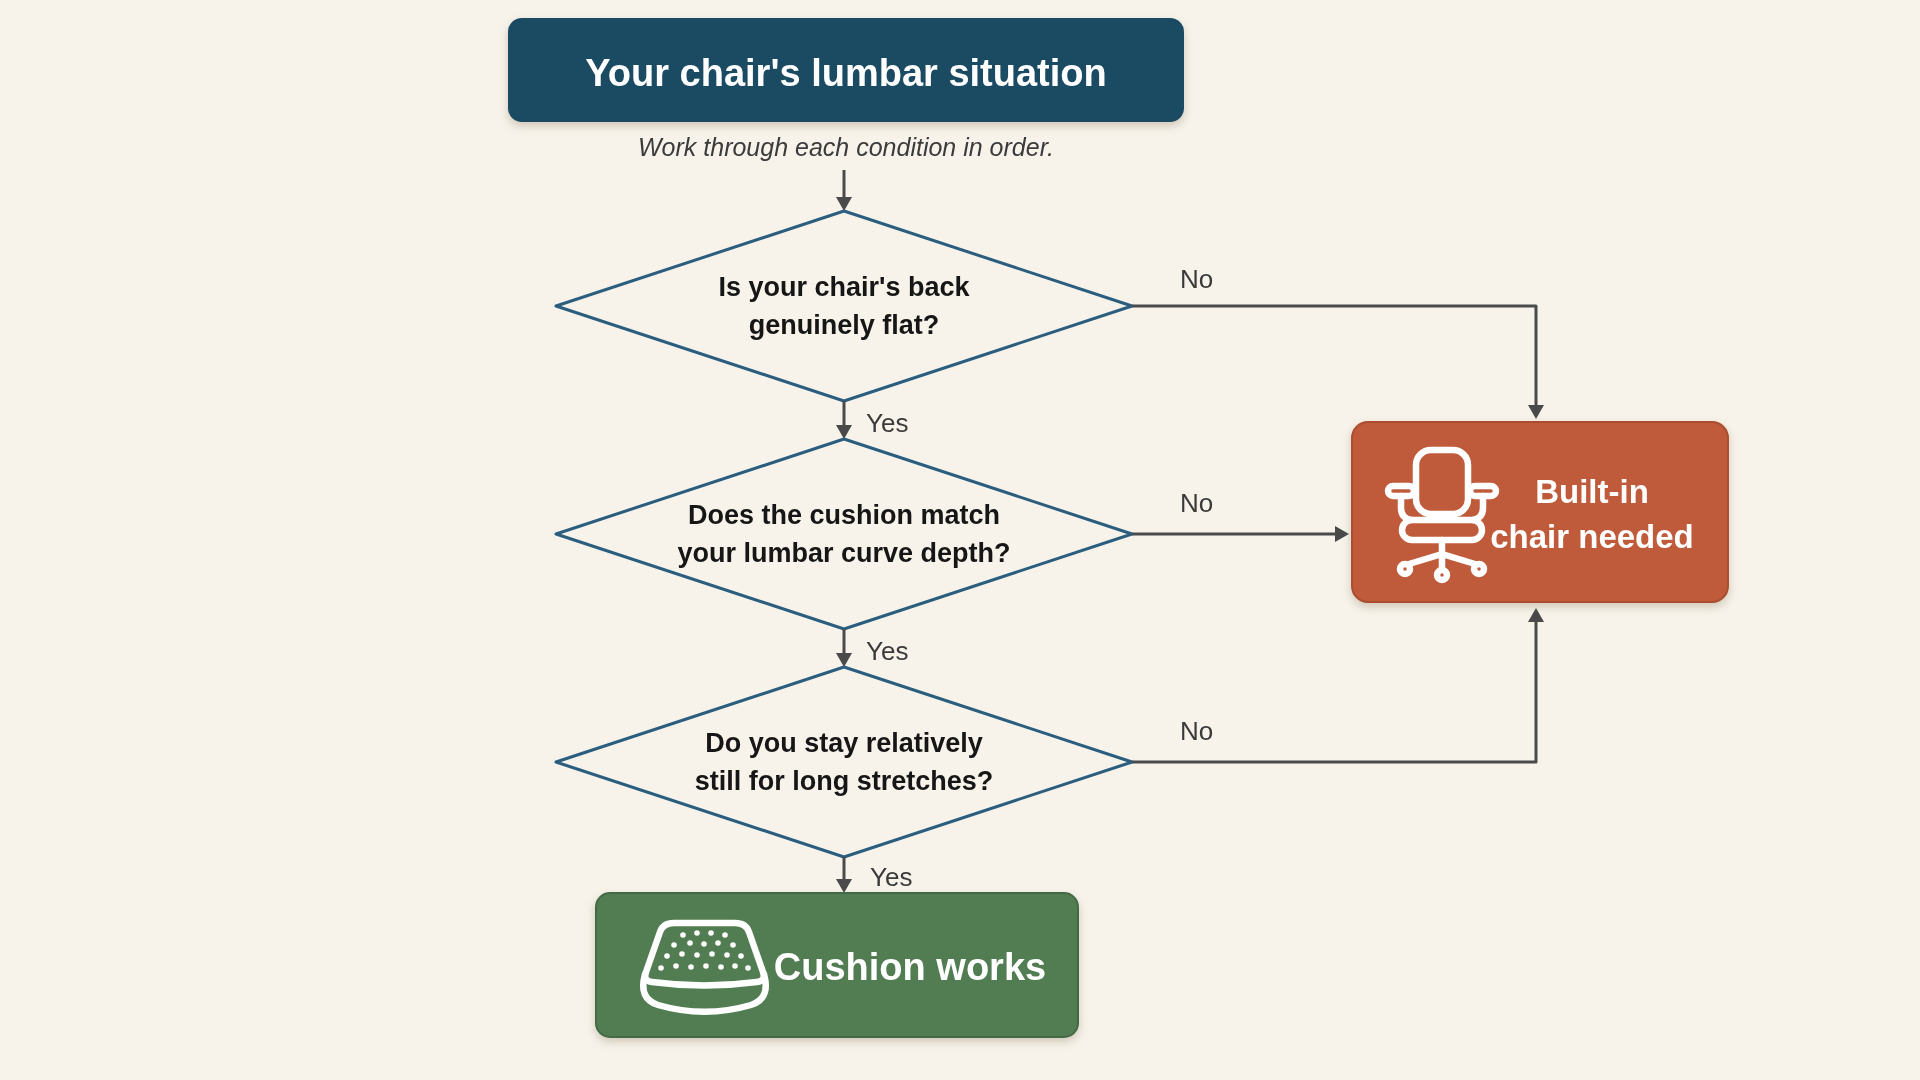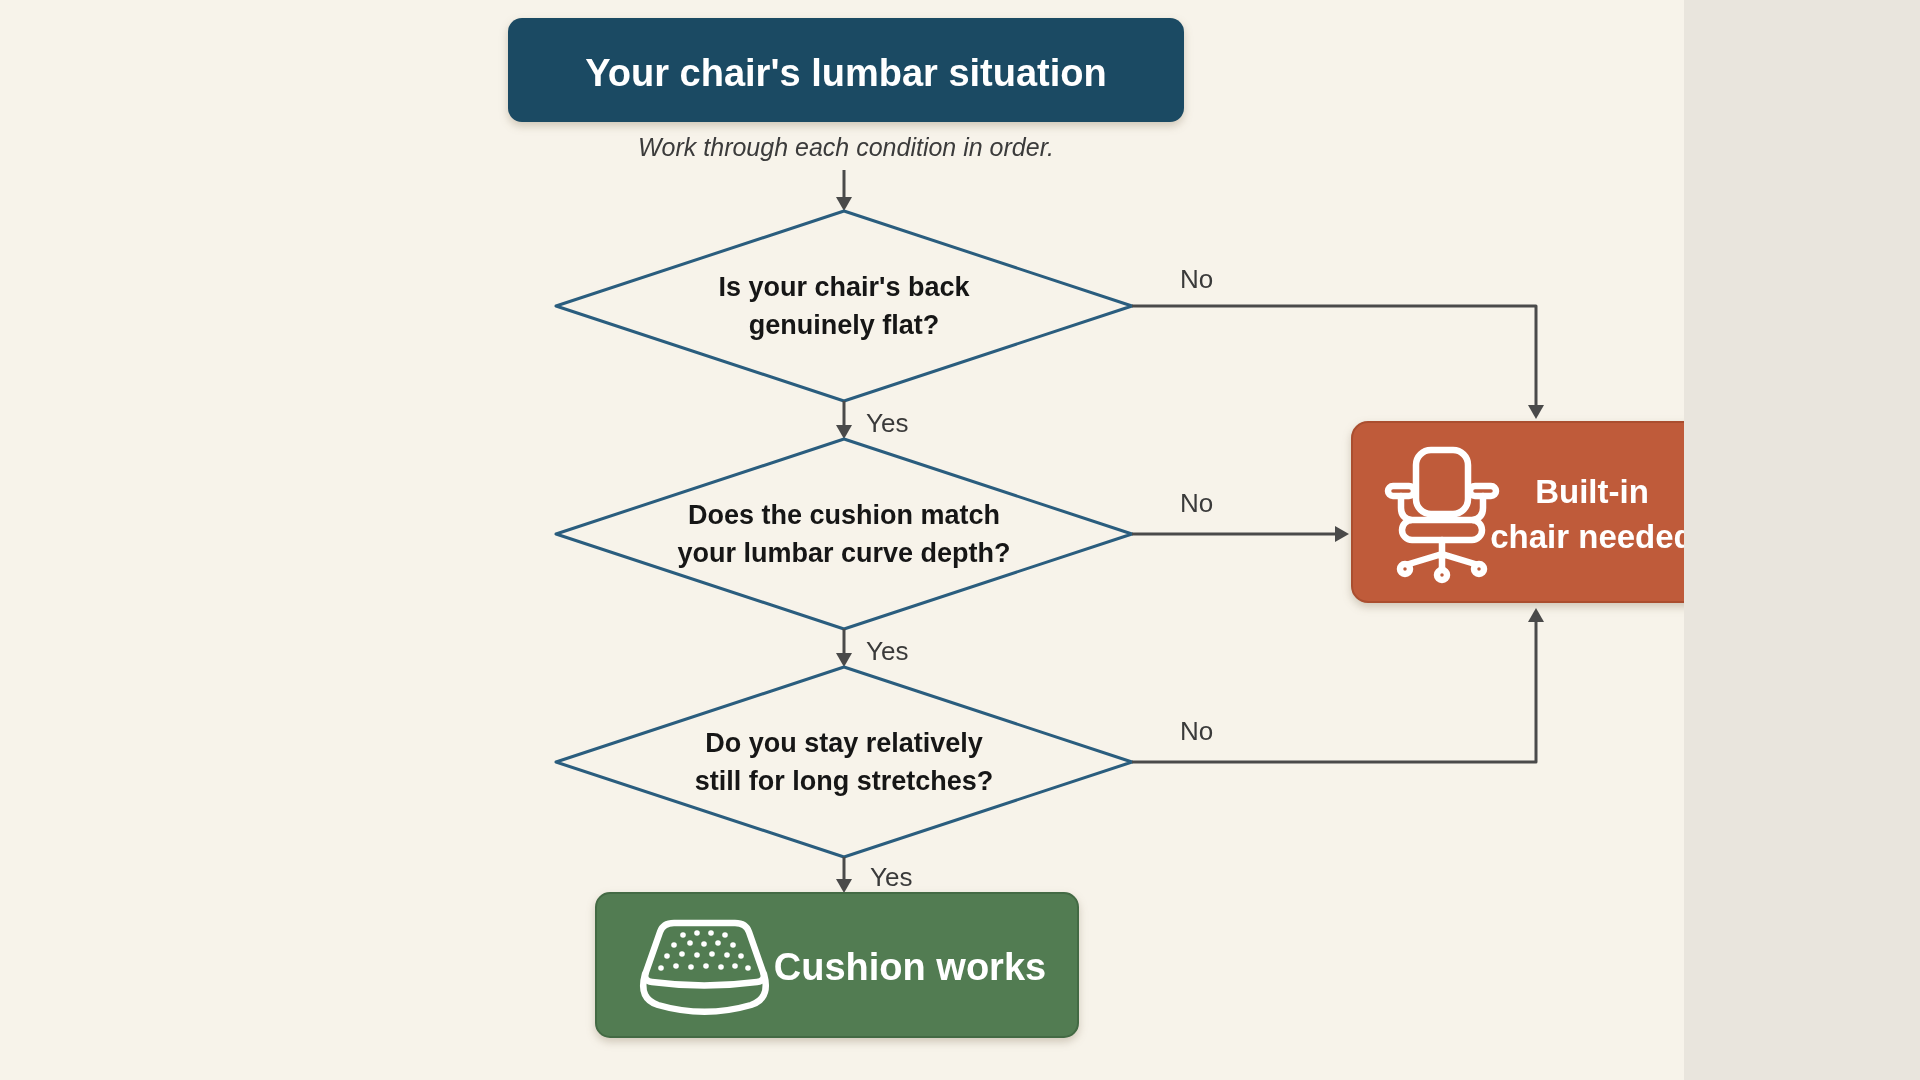--- a/index.html
+++ b/index.html
@@ -1,18 +1,18 @@
 <!DOCTYPE html>
 <html><head>
 <meta charset="utf-8">
 <style>
   html, body { margin: 0; padding: 0; background: #e9e5dd; }
   .stage {
     position: relative;
-    width: 1684px;
+    width: 1920px;
     height: 1080px;
     background: #f7f3ea;
     overflow: hidden;
     font-family: "Liberation Sans", sans-serif;
   }
   svg { position: absolute; inset: 0; display: block; }
 
   .title-box   { fill: #1b4a63; }
   .title-text  { fill: #ffffff; font-size: 38px; font-weight: bold; }
   .subtitle    { fill: #3b3b3b; font-size: 25px; font-style: italic; }

